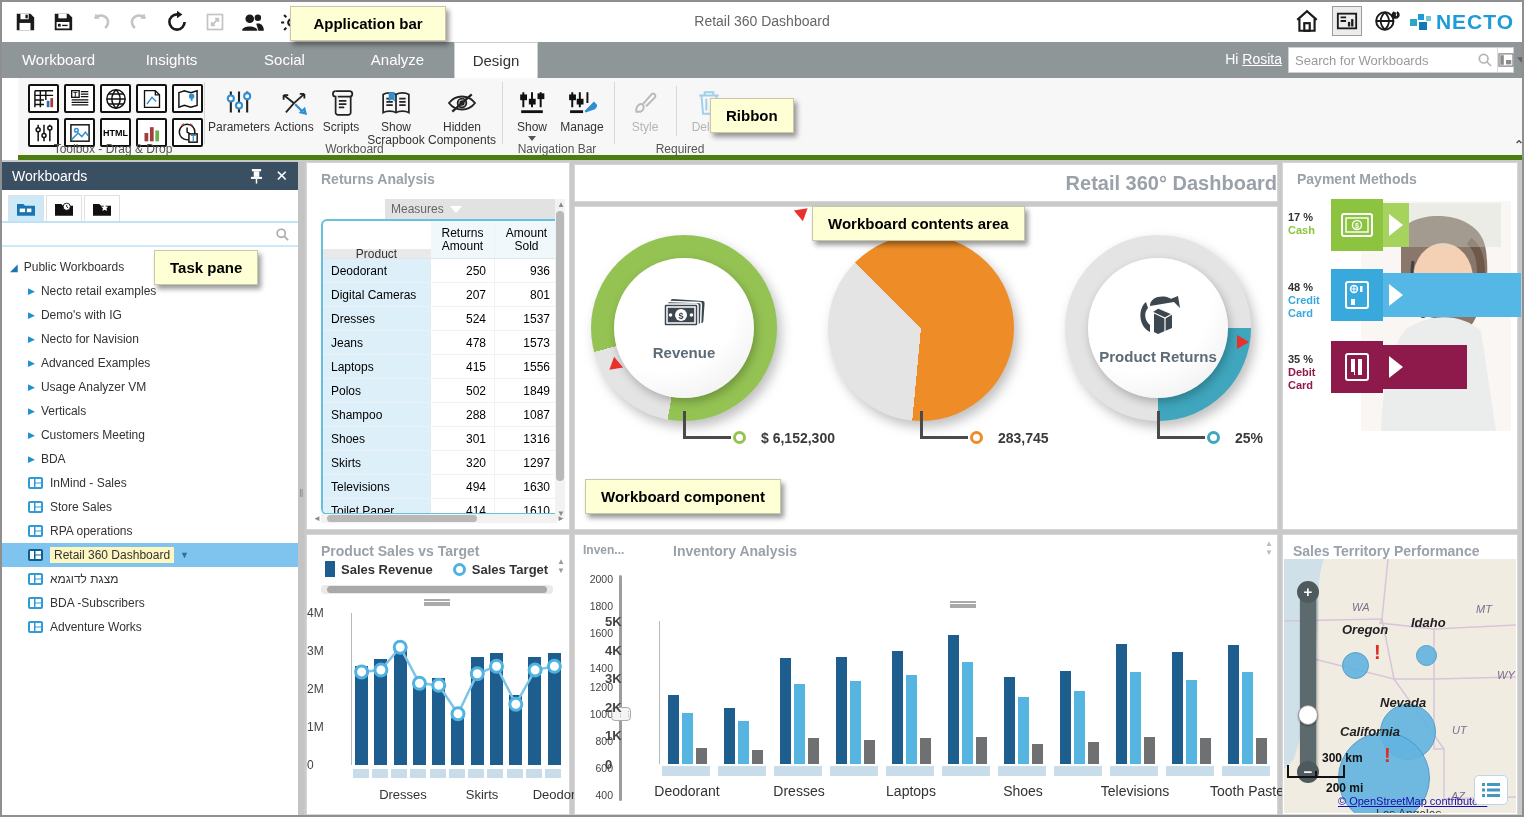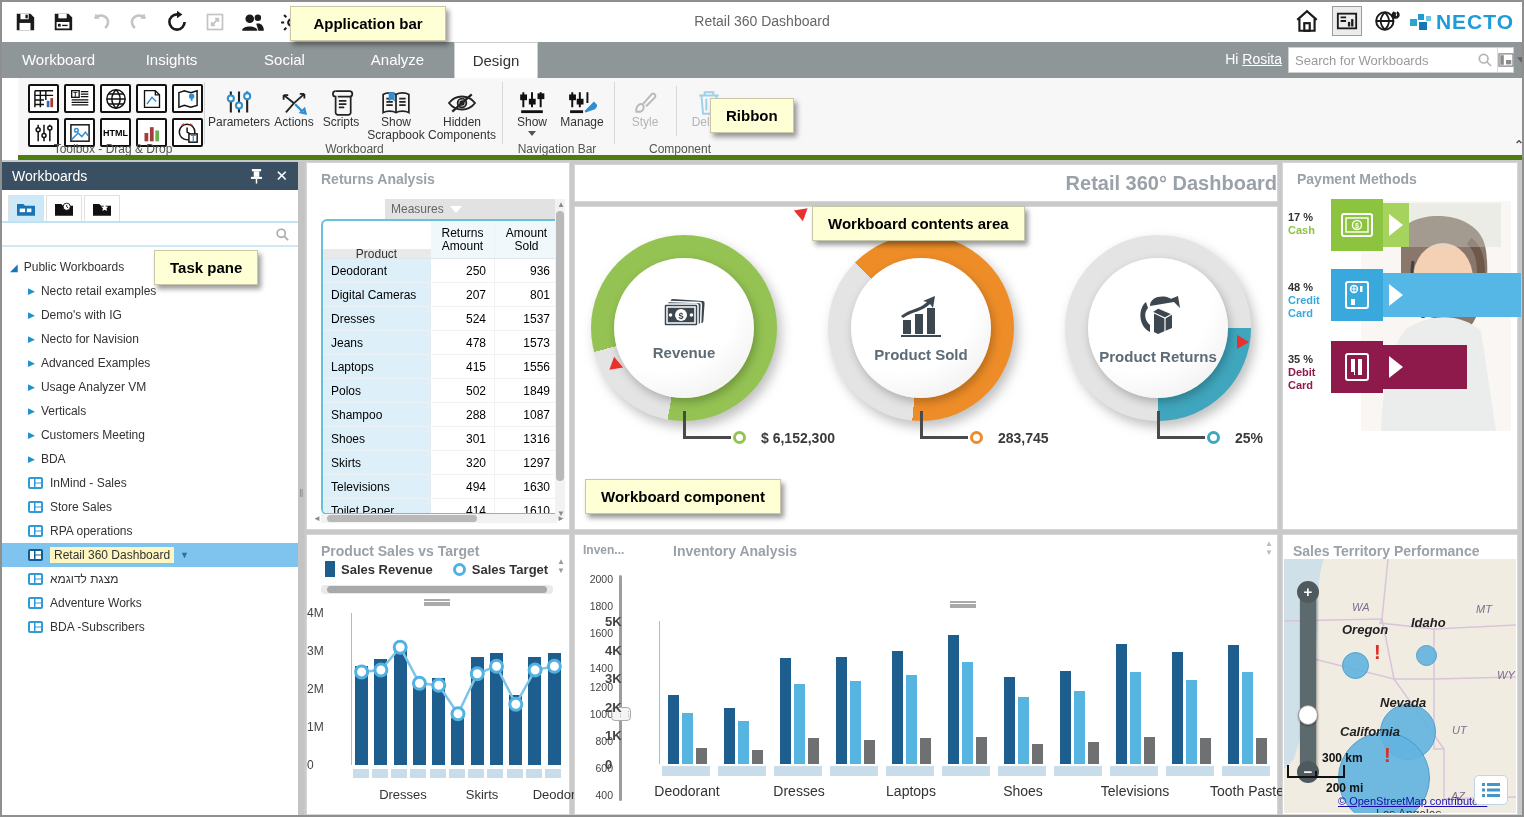--- a/index.html
+++ b/index.html
@@ -34,21 +34,21 @@
   .view-btn { width:44px; height:24px; border-left:1px solid #dcdcdc; display:flex; align-items:center; justify-content:center; gap:3px; cursor:pointer; }
 
   
   .ribbon { position:absolute; left:16px; top:76px; width:100%; height:82px; background:#f7f7f7; border-bottom:5px solid #4d7c0f; }
   .rib-sep { position:absolute; top:4px; height:62px; width:1px; background:#d8d8d8; }
   .grp-cap { position:absolute; top:64px; font-size:12px; color:#555; text-align:center; }
   .toolbox { position:absolute; left:10px; top:6px; display:grid; grid-template-columns:repeat(5,34px); grid-auto-rows:32px; gap:2px; }
   .tb-ic { width:31px; height:29px; border:2px solid #111; border-radius:2px; background:#fff; display:flex; align-items:center; justify-content:center; cursor:pointer; font-size:9px; font-weight:bold; }
   .rib-item { position:absolute; top:8px; display:flex; flex-direction:column; align-items:center; cursor:pointer; }
   .rib-item .ric { height:30px; display:flex; align-items:flex-end; justify-content:center; }
-  .rib-item .rlab { font-size:12px; color:#333; text-align:center; line-height:13px; }
+  .rib-item .rlab { font-size:12px; color:#333; text-align:center; line-height:13px; margin-top:5px; }
   .rib-item.dis .rlab { color:#b5b5b5; }
   .collapse-chev { position:absolute; right:14px; top:60px; color:#555; font-weight:bold; font-size:12px; cursor:pointer; }
 
   
   .content { position:absolute; left:0; top:158px; width:100%; height:657px; background:#c9c9c9; }
   .panel { position:absolute; background:#fff; border:1px solid #d6d6d6; }
   .ptitle { position:absolute; left:14px; top:8px; font-size:14px; font-weight:bold; color:#9aa1a8; }
 
   
   .taskpane { position:absolute; left:0; top:2px; width:296px; height:655px; background:#fff; }
@@ -453,21 +453,21 @@
   <div class="rib-item dis" style="left:668px;width:46px">
     <span class="ric">
         <svg width="24" height="26" viewBox="0 0 22 24" fill="none" stroke="#9fd0ea" stroke-width="1.8">
           <path d="M2 5 h18 M7 5 V2 h8 v3"></path>
           <path d="M4 5 L5.5 22 H16.5 L18 5"></path>
           <path d="M8.5 8 v11 M13.5 8 v11"></path>
         </svg>
       </span>
     <span class="rlab" style="color:#b5b5b5">Delete</span>
   </div>
-  <div class="grp-cap" style="left:600px;width:124px">Component</div>
+  <div class="grp-cap" style="left:600px;width:124px">Required</div>
 
   <span class="collapse-chev">⌃</span>
 </div>
 
 <div class="content">
 
   <div class="taskpane">
     <div class="tp-head">
       <span>Workboards</span>
       <span class="sp"></span>
@@ -605,32 +605,32 @@
         </div>
         <div class="titem" style="padding-left: 26px;">
           <span class="wb-ic">
             <svg width="15" height="12" viewBox="0 0 15 12">
               <rect width="15" height="12" rx="2" fill="#2e9bd6"></rect>
               <rect x="2" y="2" width="4" height="8" fill="#fff"></rect>
               <rect x="7.5" y="2" width="5.5" height="3.5" fill="#fff"></rect>
               <rect x="7.5" y="6.5" width="5.5" height="3.5" fill="#fff"></rect>
             </svg>
           </span>
-          <span class="lbl">Adventure Works</span>
+          <span class="lbl">BDA -Subscribers</span>
         </div>
         <div class="titem" style="padding-left: 26px;">
           <span class="wb-ic">
             <svg width="15" height="12" viewBox="0 0 15 12">
               <rect width="15" height="12" rx="2" fill="#2e9bd6"></rect>
               <rect x="2" y="2" width="4" height="8" fill="#fff"></rect>
               <rect x="7.5" y="2" width="5.5" height="3.5" fill="#fff"></rect>
               <rect x="7.5" y="6.5" width="5.5" height="3.5" fill="#fff"></rect>
             </svg>
           </span>
-          <span class="lbl">BDA -Subscribers</span>
+          <span class="lbl">Adventure Works</span>
         </div>
       </div>
   </div>
   <div class="splitter">
       <span class="grip">‖</span>
     </div>
 
   <div class="panel" style="left:304px;top:2px;width:264px;height:368px">
     <div class="ptitle">Returns Analysis</div>
     <div class="measures-bar">
@@ -735,34 +735,20 @@
           </span>
           <div class="glab">Revenue</div>
         </div>
         <div class="conn-v" style="left: 92px; top: 176px; height: 28px;"></div>
         <div class="conn-h" style="left: 92px; top: 201px; width: 48px;"></div>
         <div class="gmark" style="left: 142px; top: 196px; border-color: rgb(148, 195, 83);"></div>
         <div class="gval" style="left: 160px; top: 195px;">$ 6,152,300</div>
       </div>
       <div class="gauge" style="left: 253px; top: 28px;">
         <div class="ring" style="background: conic-gradient(from 315deg, rgb(238, 141, 40) 0deg, rgb(238, 141, 40) 64%, rgb(228, 228, 228) 64%, rgb(228, 228, 228) 100%);"></div>
-        <div class="disc">
-          <span>
-            <svg width="52" height="44" viewBox="0 0 52 44">
-              <g fill="#3c4750">
-                <rect x="8" y="26" width="8" height="14"></rect>
-                <rect x="20" y="20" width="8" height="20"></rect>
-                <rect x="32" y="14" width="8" height="26"></rect>
-                <path d="M6 22 C16 14 24 16 32 8 L28 7 L40 2 L38 14 L35 10 C27 18 18 17 8 24z"></path>
-              </g>
-              <rect x="6" y="41" width="40" height="2" fill="#3c4750"></rect>
-            </svg>
-          </span>
-          <div class="glab">Product Sold</div>
-        </div>
         <div class="conn-v" style="left: 92px; top: 176px; height: 28px;"></div>
         <div class="conn-h" style="left: 92px; top: 201px; width: 48px;"></div>
         <div class="gmark" style="left: 142px; top: 196px; border-color: rgb(238, 141, 40);"></div>
         <div class="gval" style="left: 160px; top: 195px;">283,745</div>
       </div>
       <div class="gauge" style="left: 490px; top: 28px;">
         <div class="ring" style="background: conic-gradient(from 90deg, rgb(63, 166, 189) 0deg, rgb(63, 166, 189) 25%, rgb(228, 228, 228) 25%, rgb(228, 228, 228) 100%);"></div>
         <div class="disc">
           <span>
             <svg width="56" height="48" viewBox="0 0 56 48">

